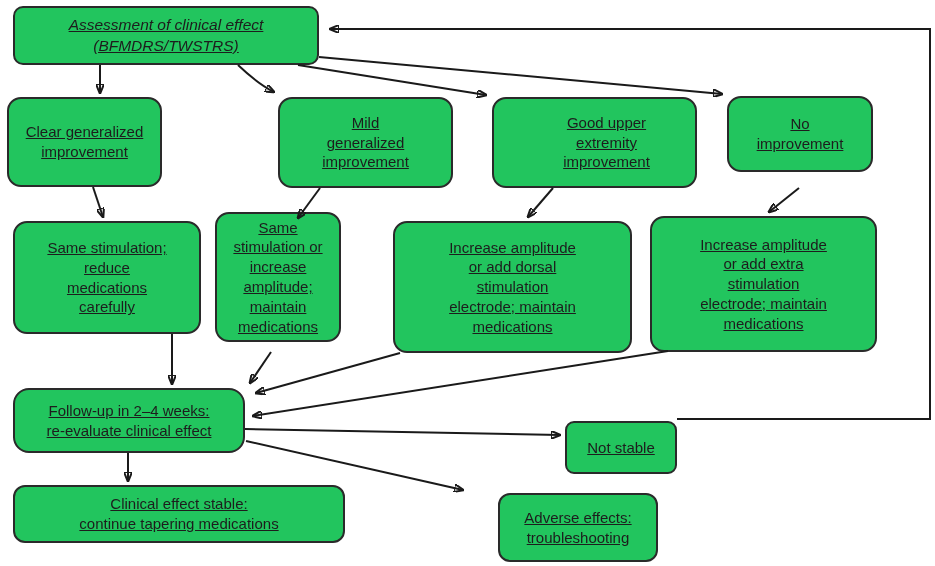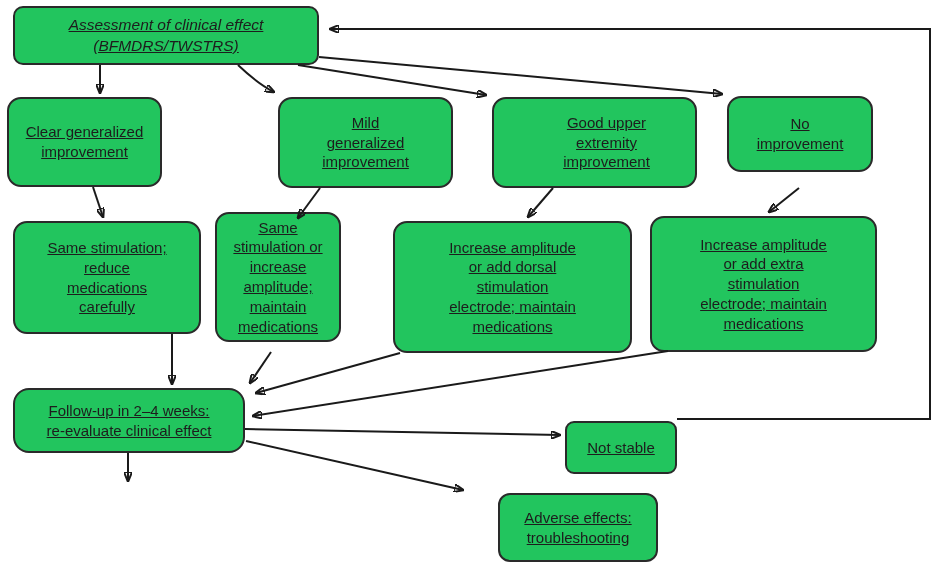--- a/index.html
+++ b/index.html
@@ -80,20 +80,22 @@
 electrode; maintain
 medications</div>
   <div class="node" id="n-incextra">Increase amplitude
 or add extra
 stimulation
 electrode; maintain
 medications</div>
   <div class="node" id="n-followup">Follow-up in 2–4 weeks:
 re-evaluate clinical effect</div>
   <div class="node" id="n-notstable">Not stable</div>
+  <div class="node" id="n-stable">Clinical effect stable:
+continue tapering medications</div>
   <div class="node" id="n-adverse">Adverse effects:
 troubleshooting</div>
 
   <svg id="arrows" width="935" height="566" viewBox="0 0 935 566" xmlns="http://www.w3.org/2000/svg">
     <defs>
       <marker id="ah" markerWidth="10" markerHeight="8" refX="9" refY="4" orient="auto" markerUnits="userSpaceOnUse">
         <path d="M0,0 L10,4 L0,8 z" fill="#1a1a1a" stroke="none"></path>
       </marker>
     </defs>
     <path d="M100,65 L100,93" marker-end="url(#ah)"></path>

